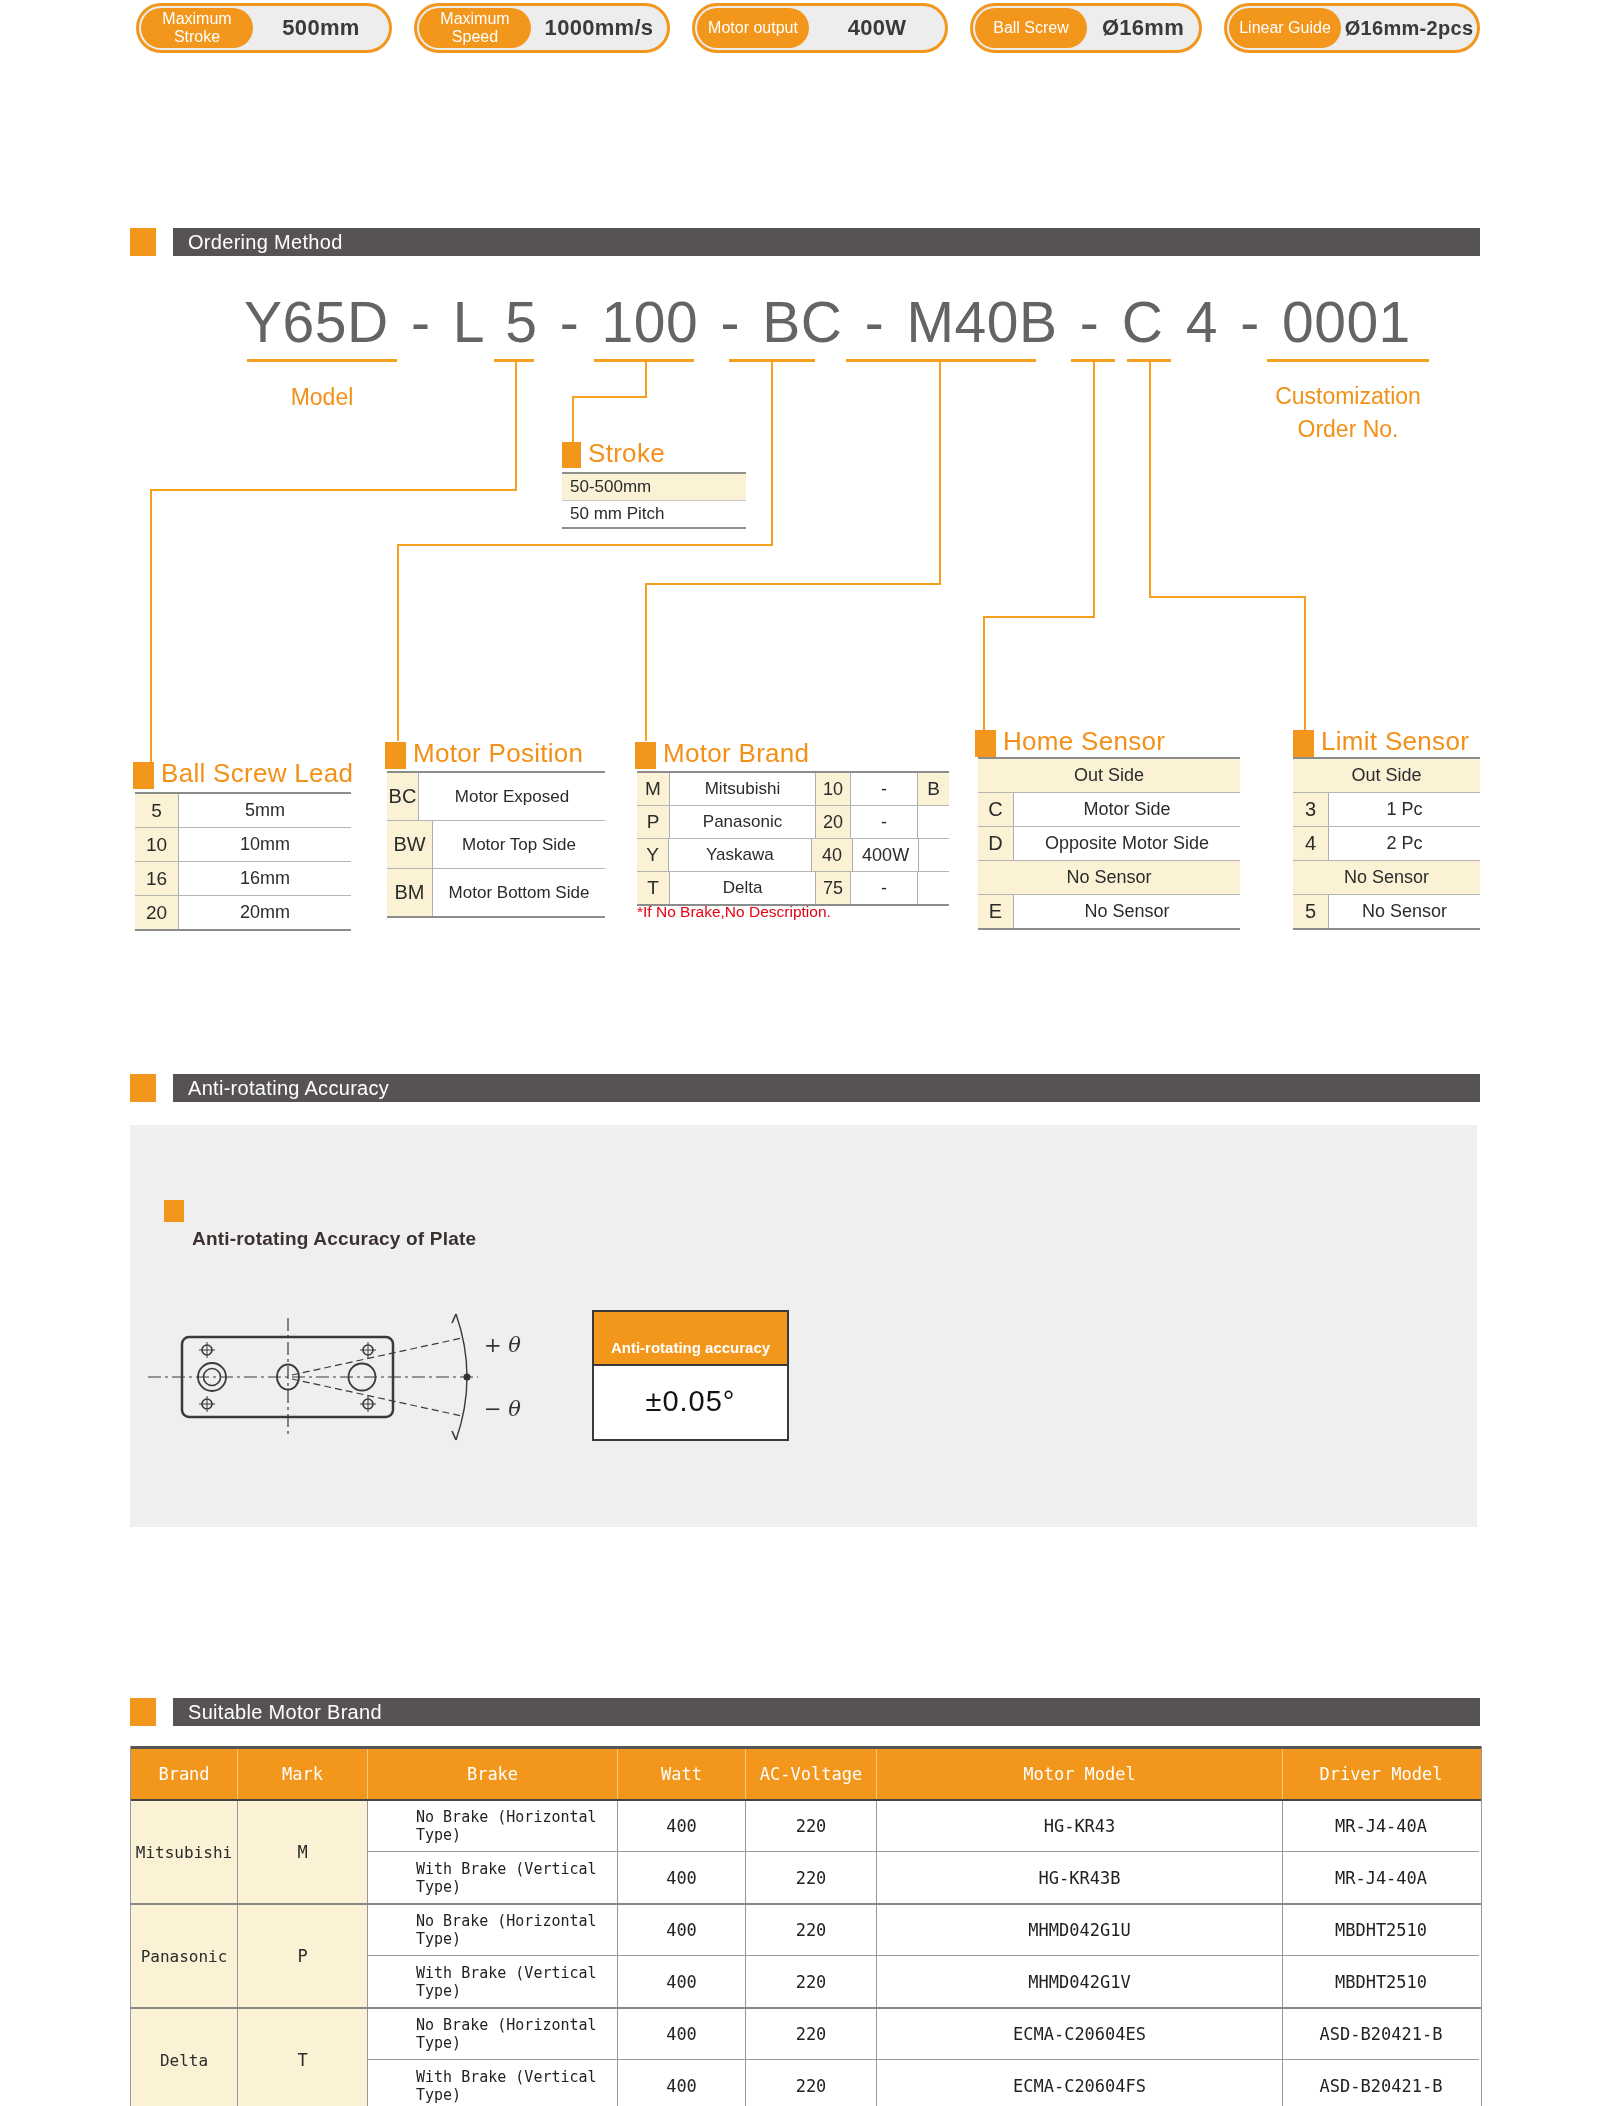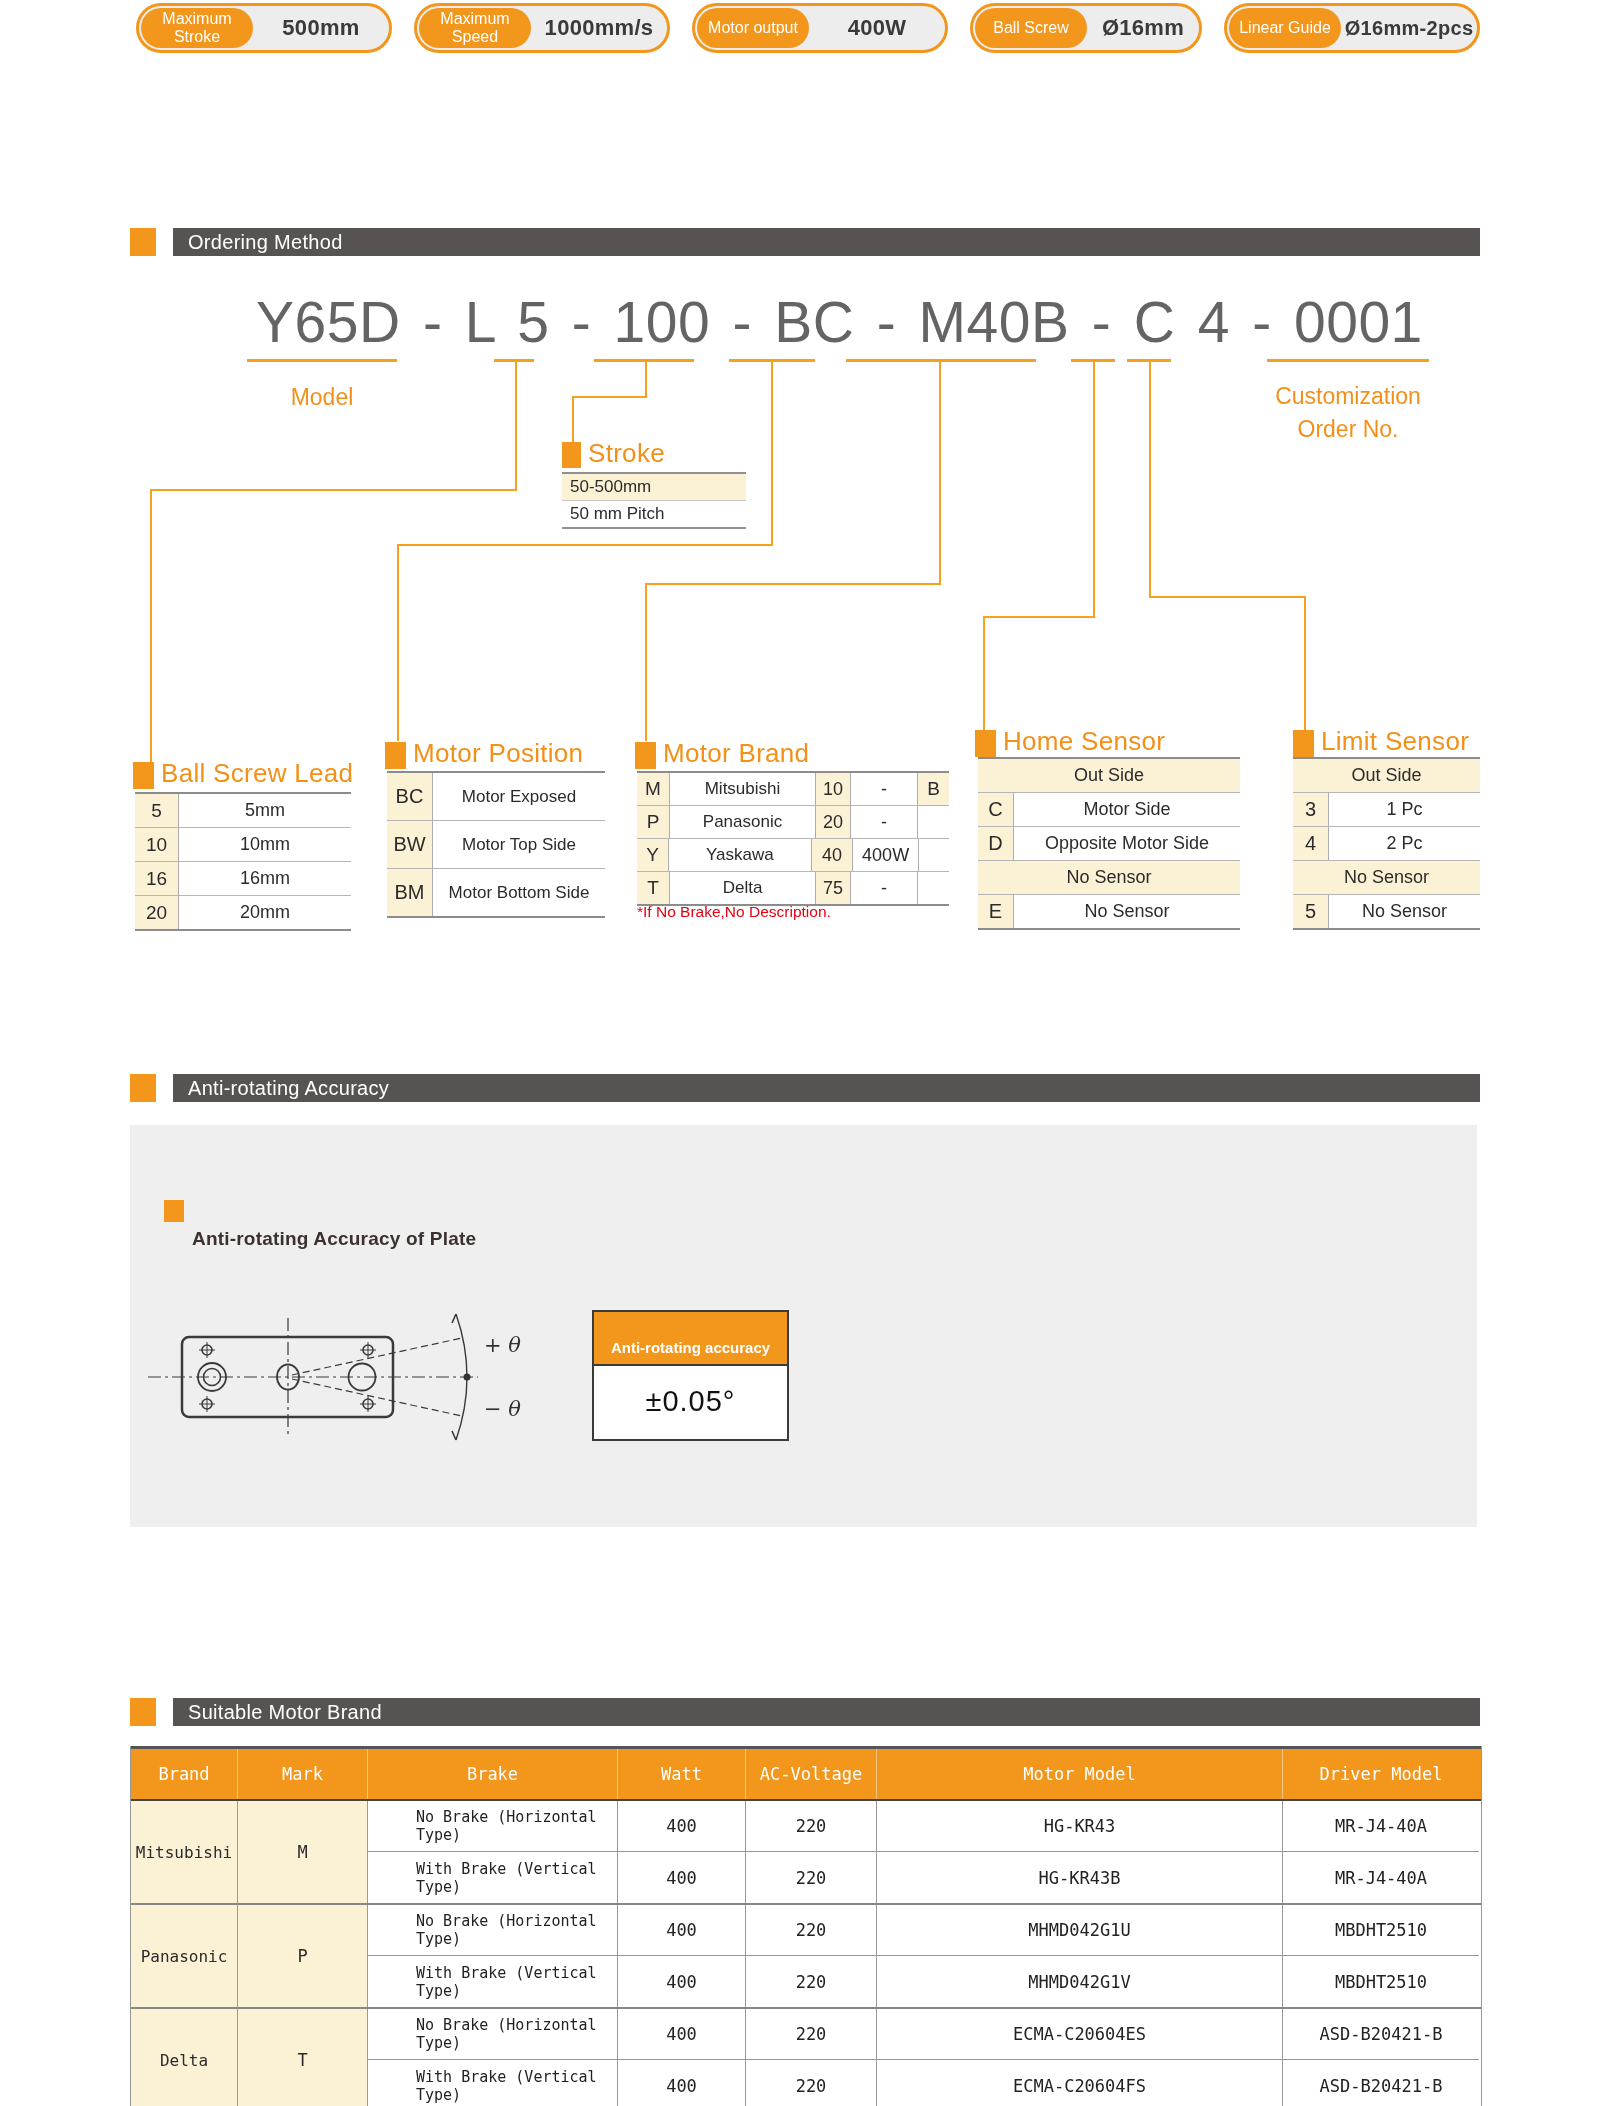--- a/index.html
+++ b/index.html
@@ -27,21 +27,21 @@
          display:flex;align-items:center;justify-content:center;text-align:center;padding:0 6px;}
   .badge .val{flex:1;text-align:center;font-weight:bold;font-size:22px;color:#3a3a3a;letter-spacing:0.3px;}
 
   
   .section-bar{position:absolute;left:130px;width:1350px;height:28px;display:flex;}
   .section-bar .sbsq{width:26px;background:var(--orange);}
   .section-bar .sbtxt{flex:1;background:var(--darkbar);color:#fff;font-size:20px;line-height:28px;
         padding-left:15px;letter-spacing:0.3px;margin-left:17px;}
 
   
-  .model-code{position:absolute;left:256px;top:289px;font-size:57px;color:#656364;
+  .model-code{position:absolute;left:244px;top:289px;font-size:57px;color:#656364;
         white-space:nowrap;letter-spacing:0.5px;word-spacing:6px;}
   .ul{position:absolute;top:359px;height:3px;background:var(--orange-line);}
   .cl{position:absolute;background:var(--orange-line);}
   .or-label{position:absolute;color:#F29018;font-size:23px;font-weight:500;text-align:center;line-height:33px;}
 
   
   .tbl-title{position:absolute;display:flex;align-items:flex-start;}
   .tbl-title .tsq{width:21px;height:27px;background:var(--orange);margin-right:7px;margin-top:4px;}
   .tbl-title .ttxt{color:#F29018;font-size:26px;font-weight:500;letter-spacing:0.3px;white-space:nowrap;}
 
@@ -206,21 +206,21 @@
       <div class="valc">20mm</div>
     </div>
   </div>
 
   <div class="tbl-title" style="left:385px;top:738px">
     <span class="tsq"></span>
     <span class="ttxt">Motor Position</span>
   </div>
   <div class="mini" style="left:387px;top:771px;width:218px">
     <div class="row" style="height:47px">
-      <div class="code" style="width:46px">BC</div>
+      <div class="code" style="width:32px">BC</div>
       <div class="valc" style="font-size:17px">Motor Exposed</div>
     </div>
     <div class="row" style="height:47px">
       <div class="code" style="width:46px">BW</div>
       <div class="valc" style="font-size:17px">Motor Top Side</div>
     </div>
     <div class="row" style="height:47px">
       <div class="code" style="width:46px">BM</div>
       <div class="valc" style="font-size:17px">Motor Bottom Side</div>
     </div>

